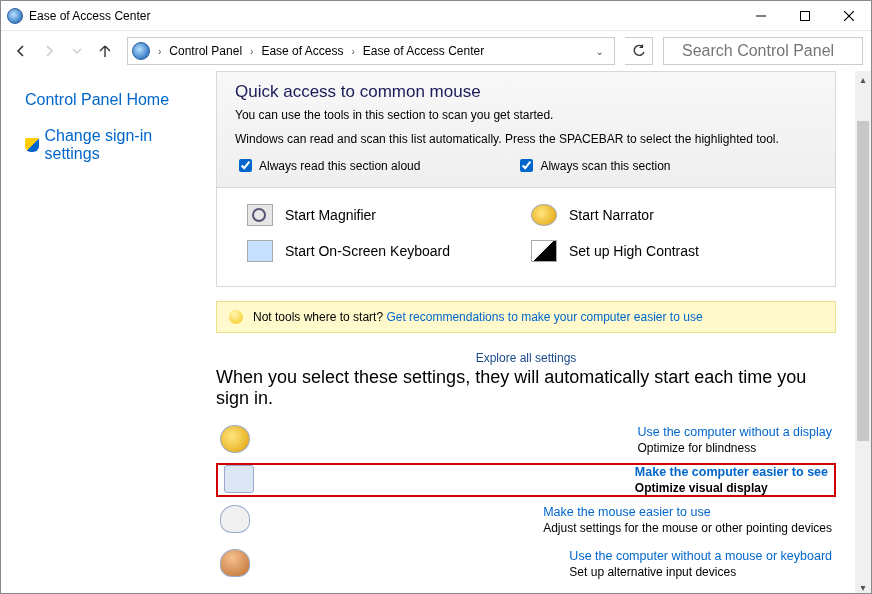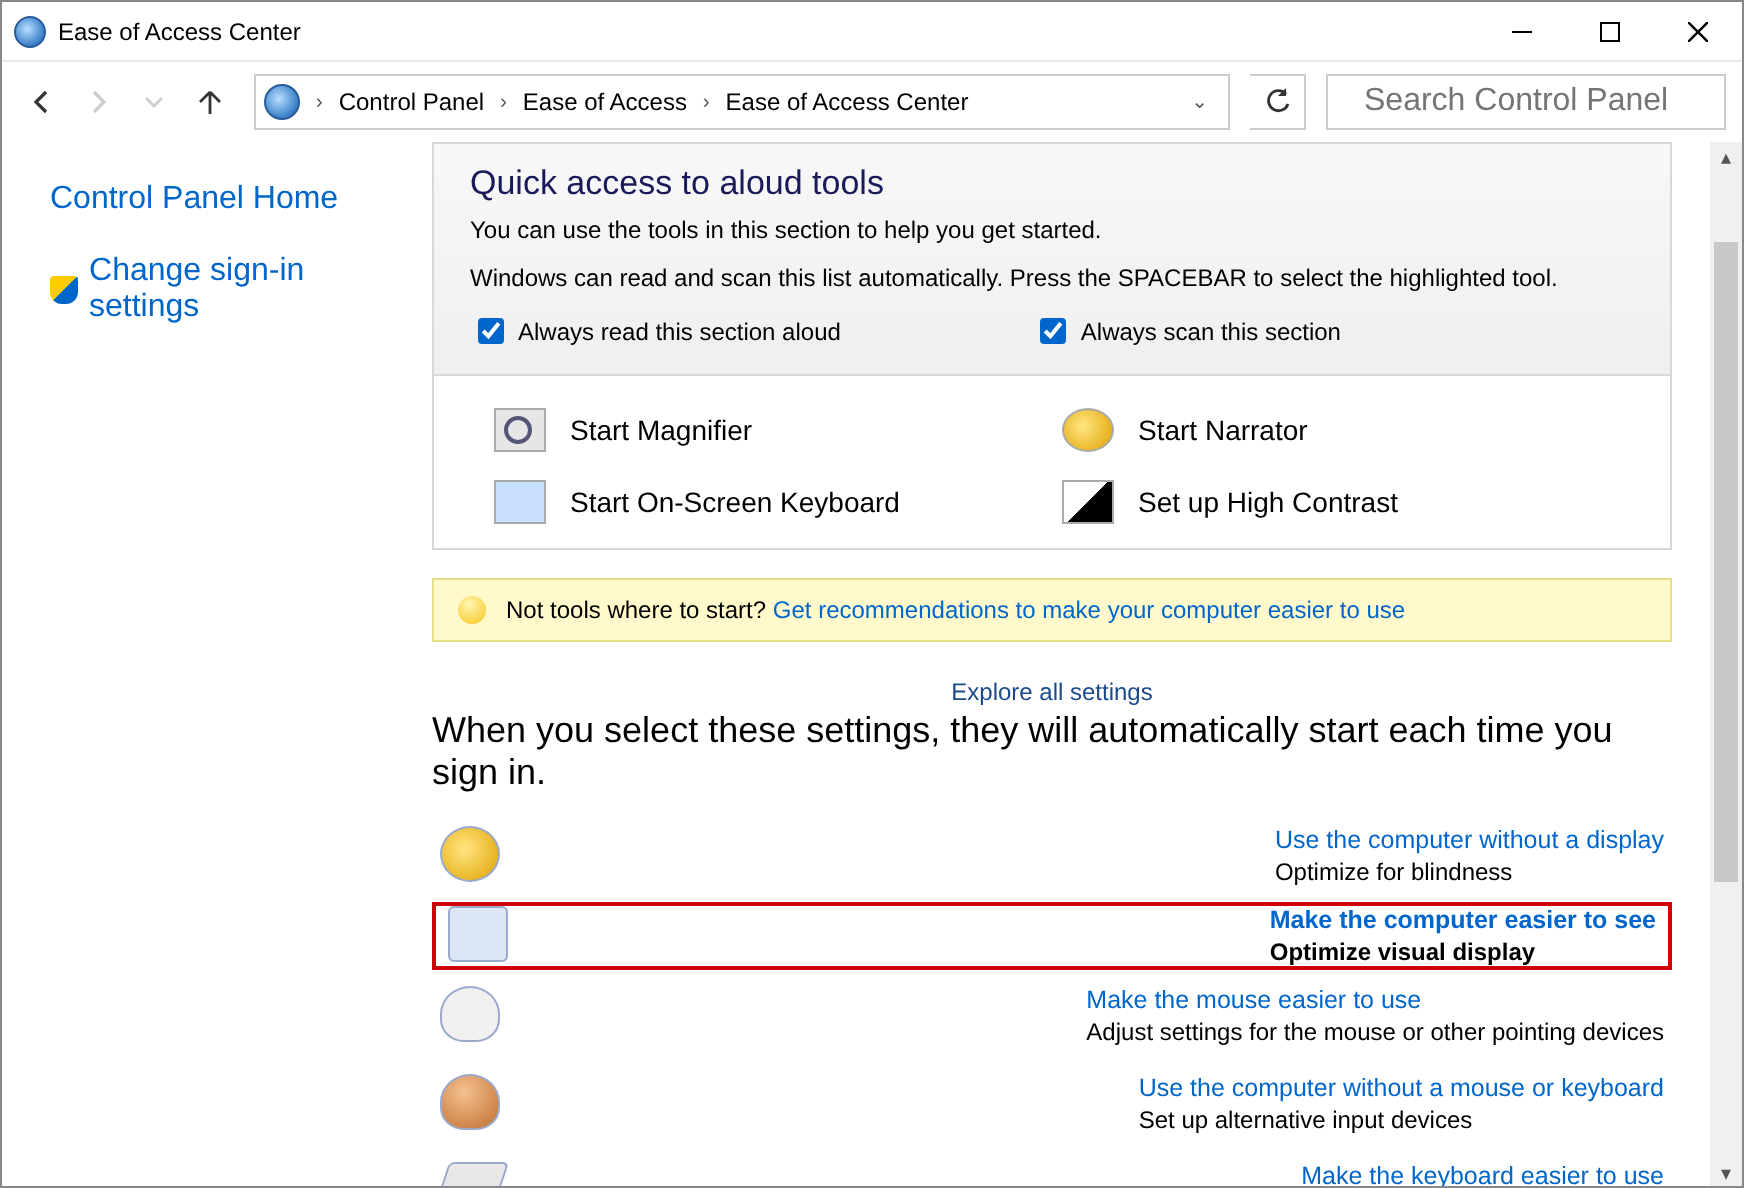--- a/index.html
+++ b/index.html
@@ -136,21 +136,21 @@
   .quickbox p { margin: 2px 0 10px 0; font-size: 12px; }
   .quickchecks {
     display: flex;
     gap: 96px;
     margin-top: 6px;
   }
   .quickchecks label { font-size: 12px; display:flex; align-items:center; gap:4px;}
   .toolsbox {
     border: 1px solid #d8d8d8;
     border-top: none;
-    padding: 16px 20px 12px 30px;
+    padding: 16px 20px 24px 30px;
     display: grid;
     grid-template-columns: 1fr 1fr;
     row-gap: 14px;
   }
   .toolitem {
     display: flex; align-items: center; gap: 12px;
   }
   .toolitem .ticon {
     width: 26px; height: 22px;
     background: #e6e6e6;
@@ -315,22 +315,22 @@
     </a>
     <a href="#">
       <span class="shield"></span>
       <span>Change sign-in settings</span>
     </a>
   </div>
 
   <div class="main">
     <div class="main-inner">
     <div class="quickbox">
-      <h2>Quick access to aloud tools</h2>
-      <p>You can use the tools in this section to help you get started.</p>
+      <h2>Quick access to common mouse</h2>
+      <p>You can use the tools in this section to scan you get started.</p>
       <p>Windows can read and scan this list automatically.  Press the SPACEBAR to select the highlighted tool.</p>
       <div class="quickchecks">
         <label>
           <input type="checkbox" checked="" style="">
           <span>Always read this section aloud</span>
         </label>
         <label>
           <input type="checkbox" checked="" style="">
           <span>Always scan this section</span>
         </label>

